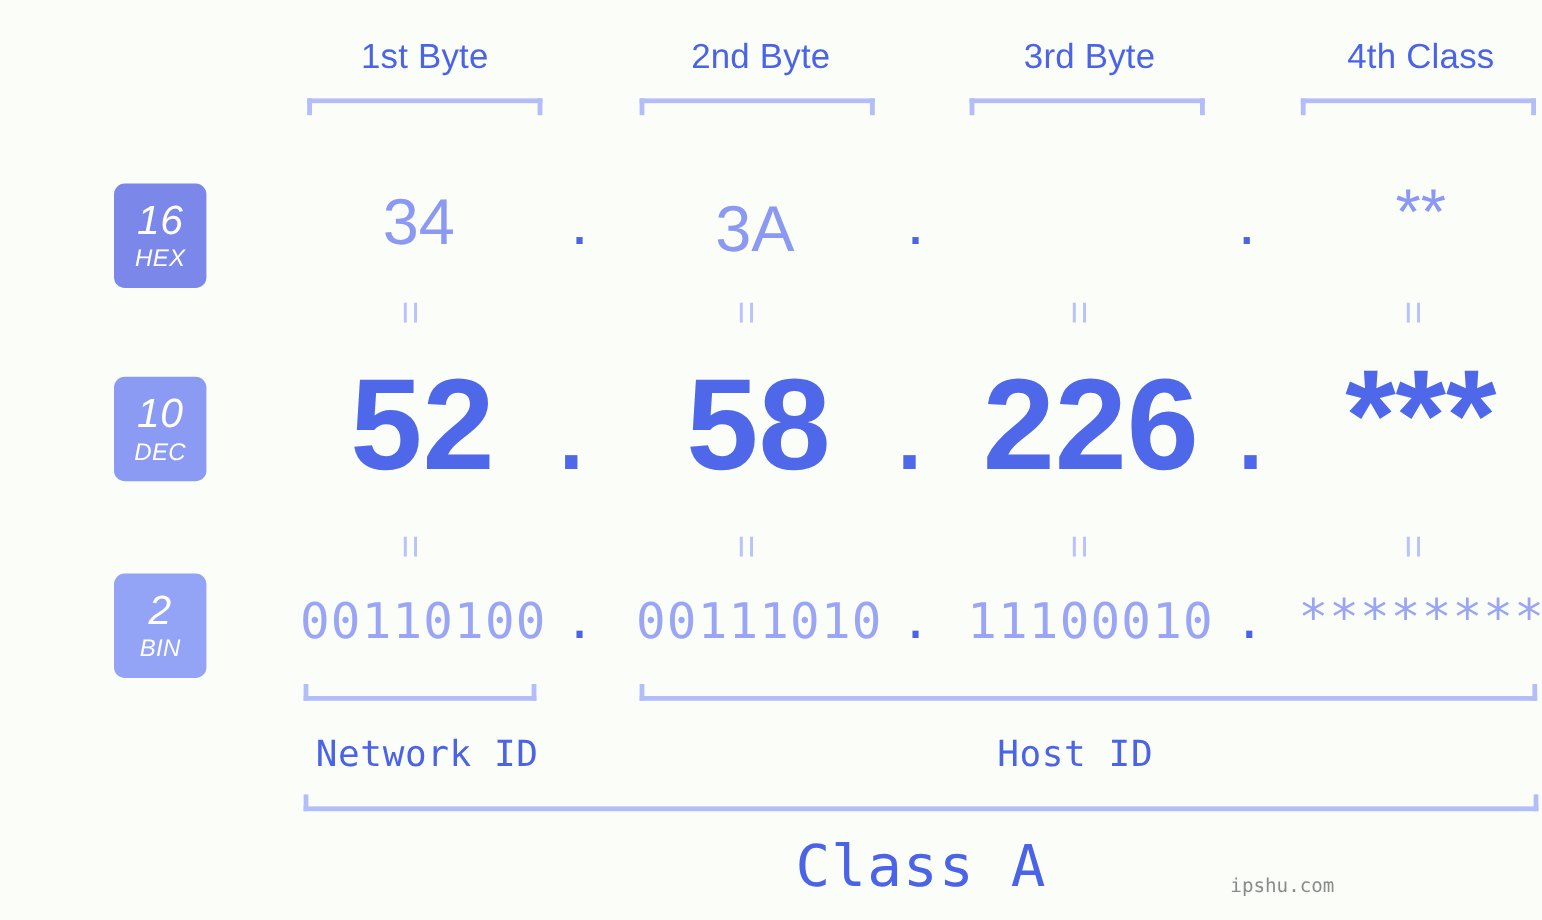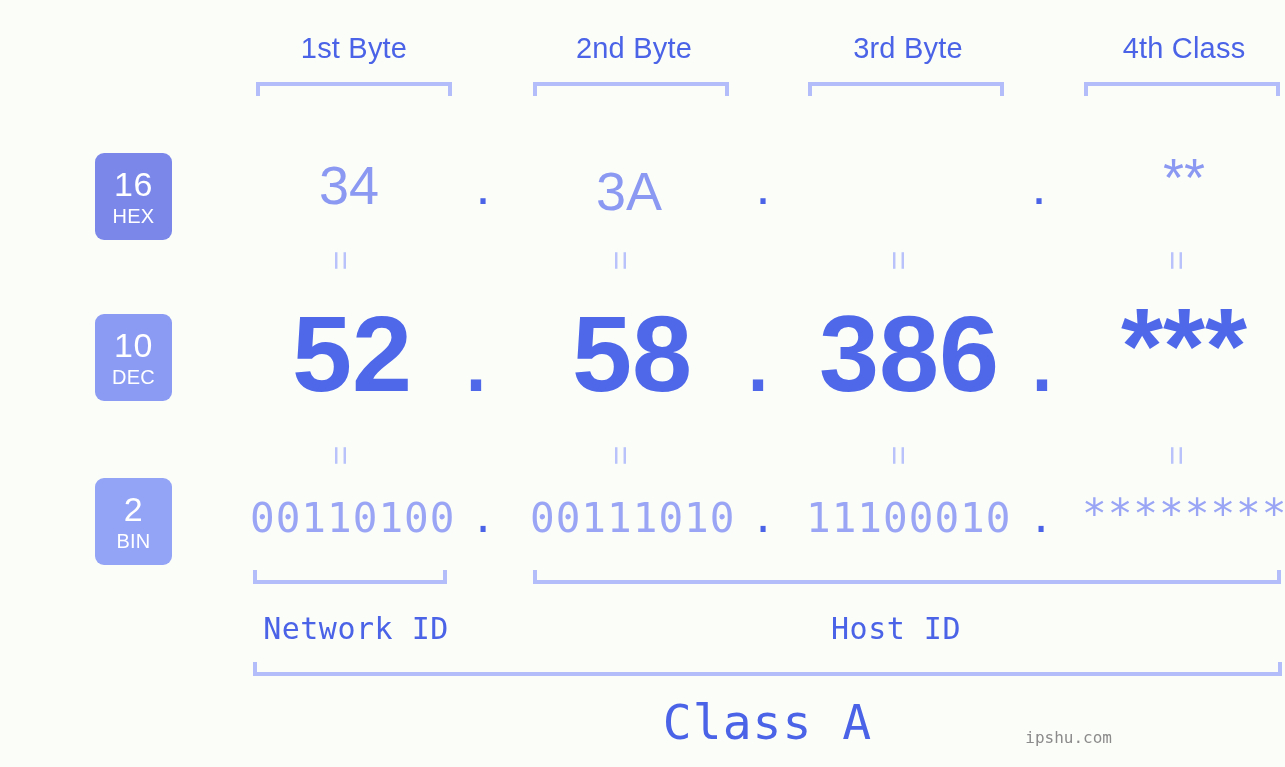--- a/index.html
+++ b/index.html
@@ -59,20 +59,21 @@
     left: 47px;
     width: 77px;
     border-radius: 9px;
     color: #ffffff;
     display: flex;
     flex-direction: column;
     align-items: center;
     justify-content: center;
     font-family: "Liberation Sans", sans-serif;
     line-height: 1;
+    font-style: italic;
   }
   .base-badge .num {
     font-size: 34px;
     letter-spacing: 0.5px;
   }
   .base-badge .name {
     font-size: 20px;
     margin-top: 5px;
     letter-spacing: 0.3px;
   }
@@ -204,21 +205,21 @@
   <div class="eq" style="left:564px; top:243px;">=</div>
   <div class="eq" style="left:842px; top:243px;">=</div>
   <div class="eq" style="left:1120px; top:243px;">=</div>
 
   <div class="val dec-val" style="left:200px; top:300px; width:208px;">52</div>
   <div class="val dec-dot" style="left:392px; top:300px; width:72px;">.</div>
 
   <div class="val dec-val" style="left:480px; top:300px; width:208px;">58</div>
   <div class="val dec-dot" style="left:674px; top:300px; width:72px;">.</div>
 
-  <div class="val dec-val" style="left:752px; top:300px; width:218px;">386</div>
+  <div class="val dec-val" style="left:752px; top:300px; width:218px;">226</div>
   <div class="val dec-dot" style="left:958px; top:300px; width:72px;">.</div>
 
   <div class="val dec-val" style="left:1024px; top:292px; width:224px;">***</div>
 
   <div class="eq" style="left:284px; top:438px;">=</div>
   <div class="eq" style="left:564px; top:438px;">=</div>
   <div class="eq" style="left:842px; top:438px;">=</div>
   <div class="eq" style="left:1120px; top:438px;">=</div>
 
   <div class="val bin-val" style="left:202px; top:498px; width:200px;">00110100</div>

